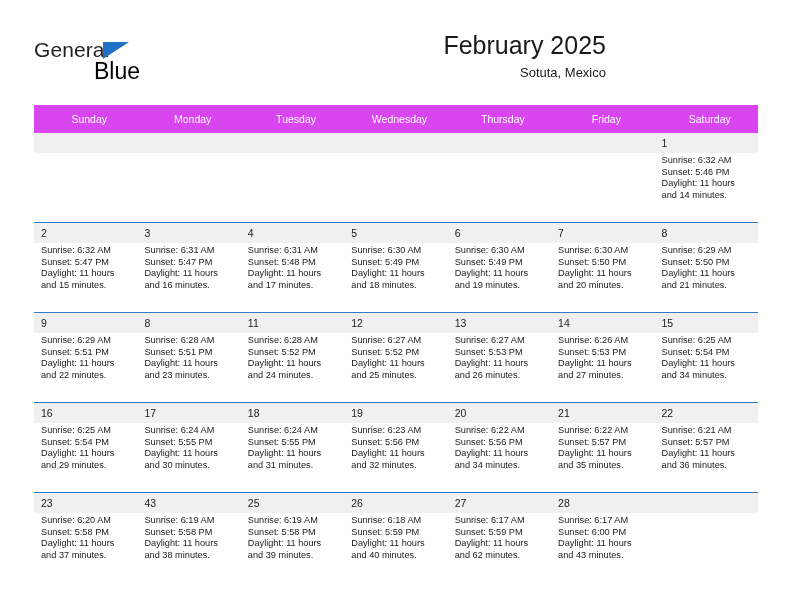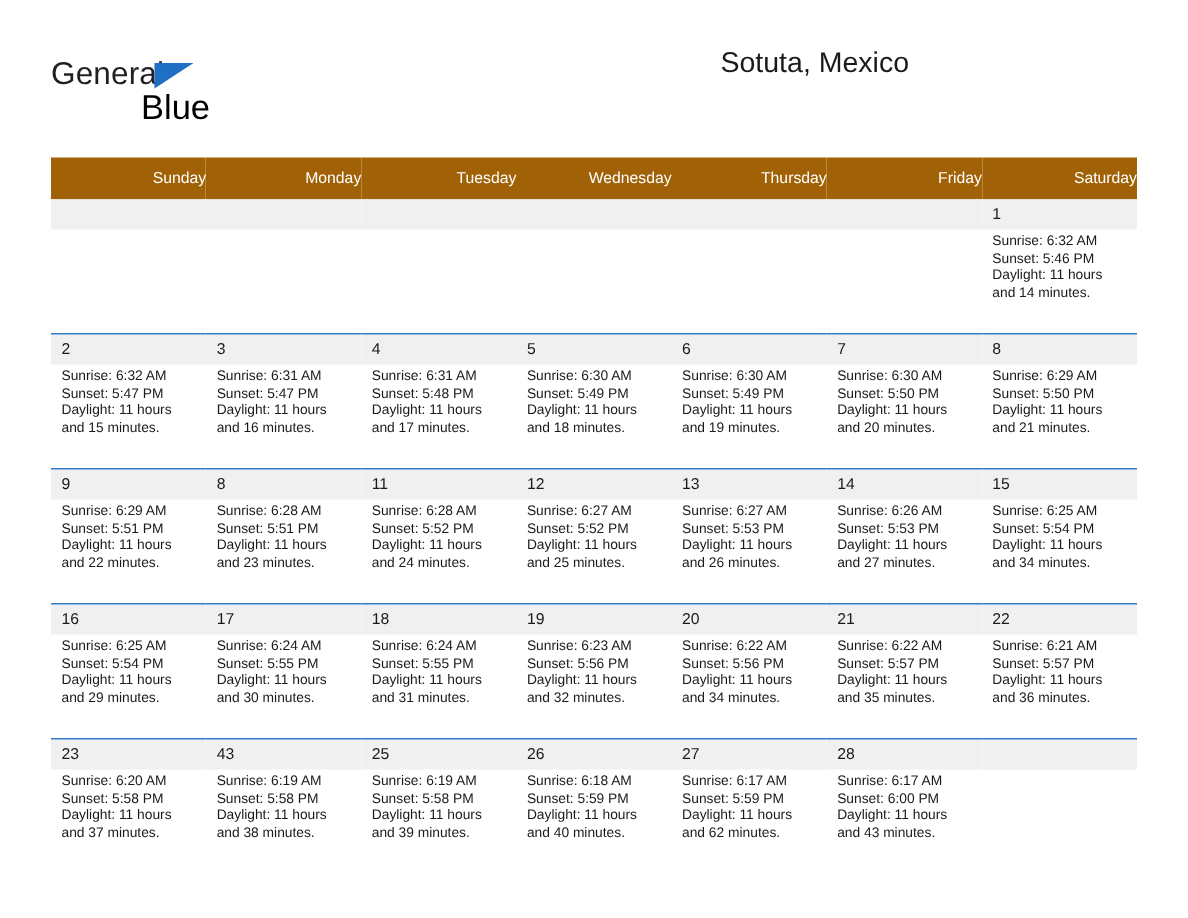--- a/index.html
+++ b/index.html
@@ -73,46 +73,46 @@
     text-align: right;
   }
   .title-month {
     font-size: 25px;
     font-weight: 400;
     color: #1a1a1a;
     line-height: 30px;
     white-space: nowrap;
   }
   .title-location {
-    font-size: 19px;
+    font-size: 13px;
     font-weight: 400;
     color: #1a1a1a;
     line-height: 18px;
     margin-top: 4px;
     white-space: nowrap;
   }
 
   
   .calendar {
     position: absolute;
     left: 34px;
     top: 105px;
     width: 724px;
   }
   .cal-table {
     width: 100%;
     border-collapse: collapse;
     table-layout: fixed;
   }
   .cal-table thead th {
-    background: #a16207;
+    background: #d946ef;
     color: #ffffff;
     font-size: 10.5px;
     font-weight: 400;
-    text-align: right;
+    text-align: center;
     padding: 5px 0 5px 7px;
     height: 18px;
     vertical-align: middle;
     border: none;
   }
   .week-row > td {
     vertical-align: top;
     padding: 0;
     height: 89px;
     border-top: 1.6px solid #2e7cc3;
@@ -155,20 +155,21 @@
 
   <div class="header">
 
     <div class="brand">
       <span class="brand-general">General</span>
       <span class="brand-triangle"></span>
       <span class="brand-blue">Blue</span>
     </div>
 
     <div class="titlebox">
+      <div class="title-month">February 2025</div>
       <div class="title-location">Sotuta, Mexico</div>
     </div>
 
   </div>
 
   <div class="calendar">
     <table class="cal-table">
       <thead>
         <tr>
           <th>Sunday</th>

